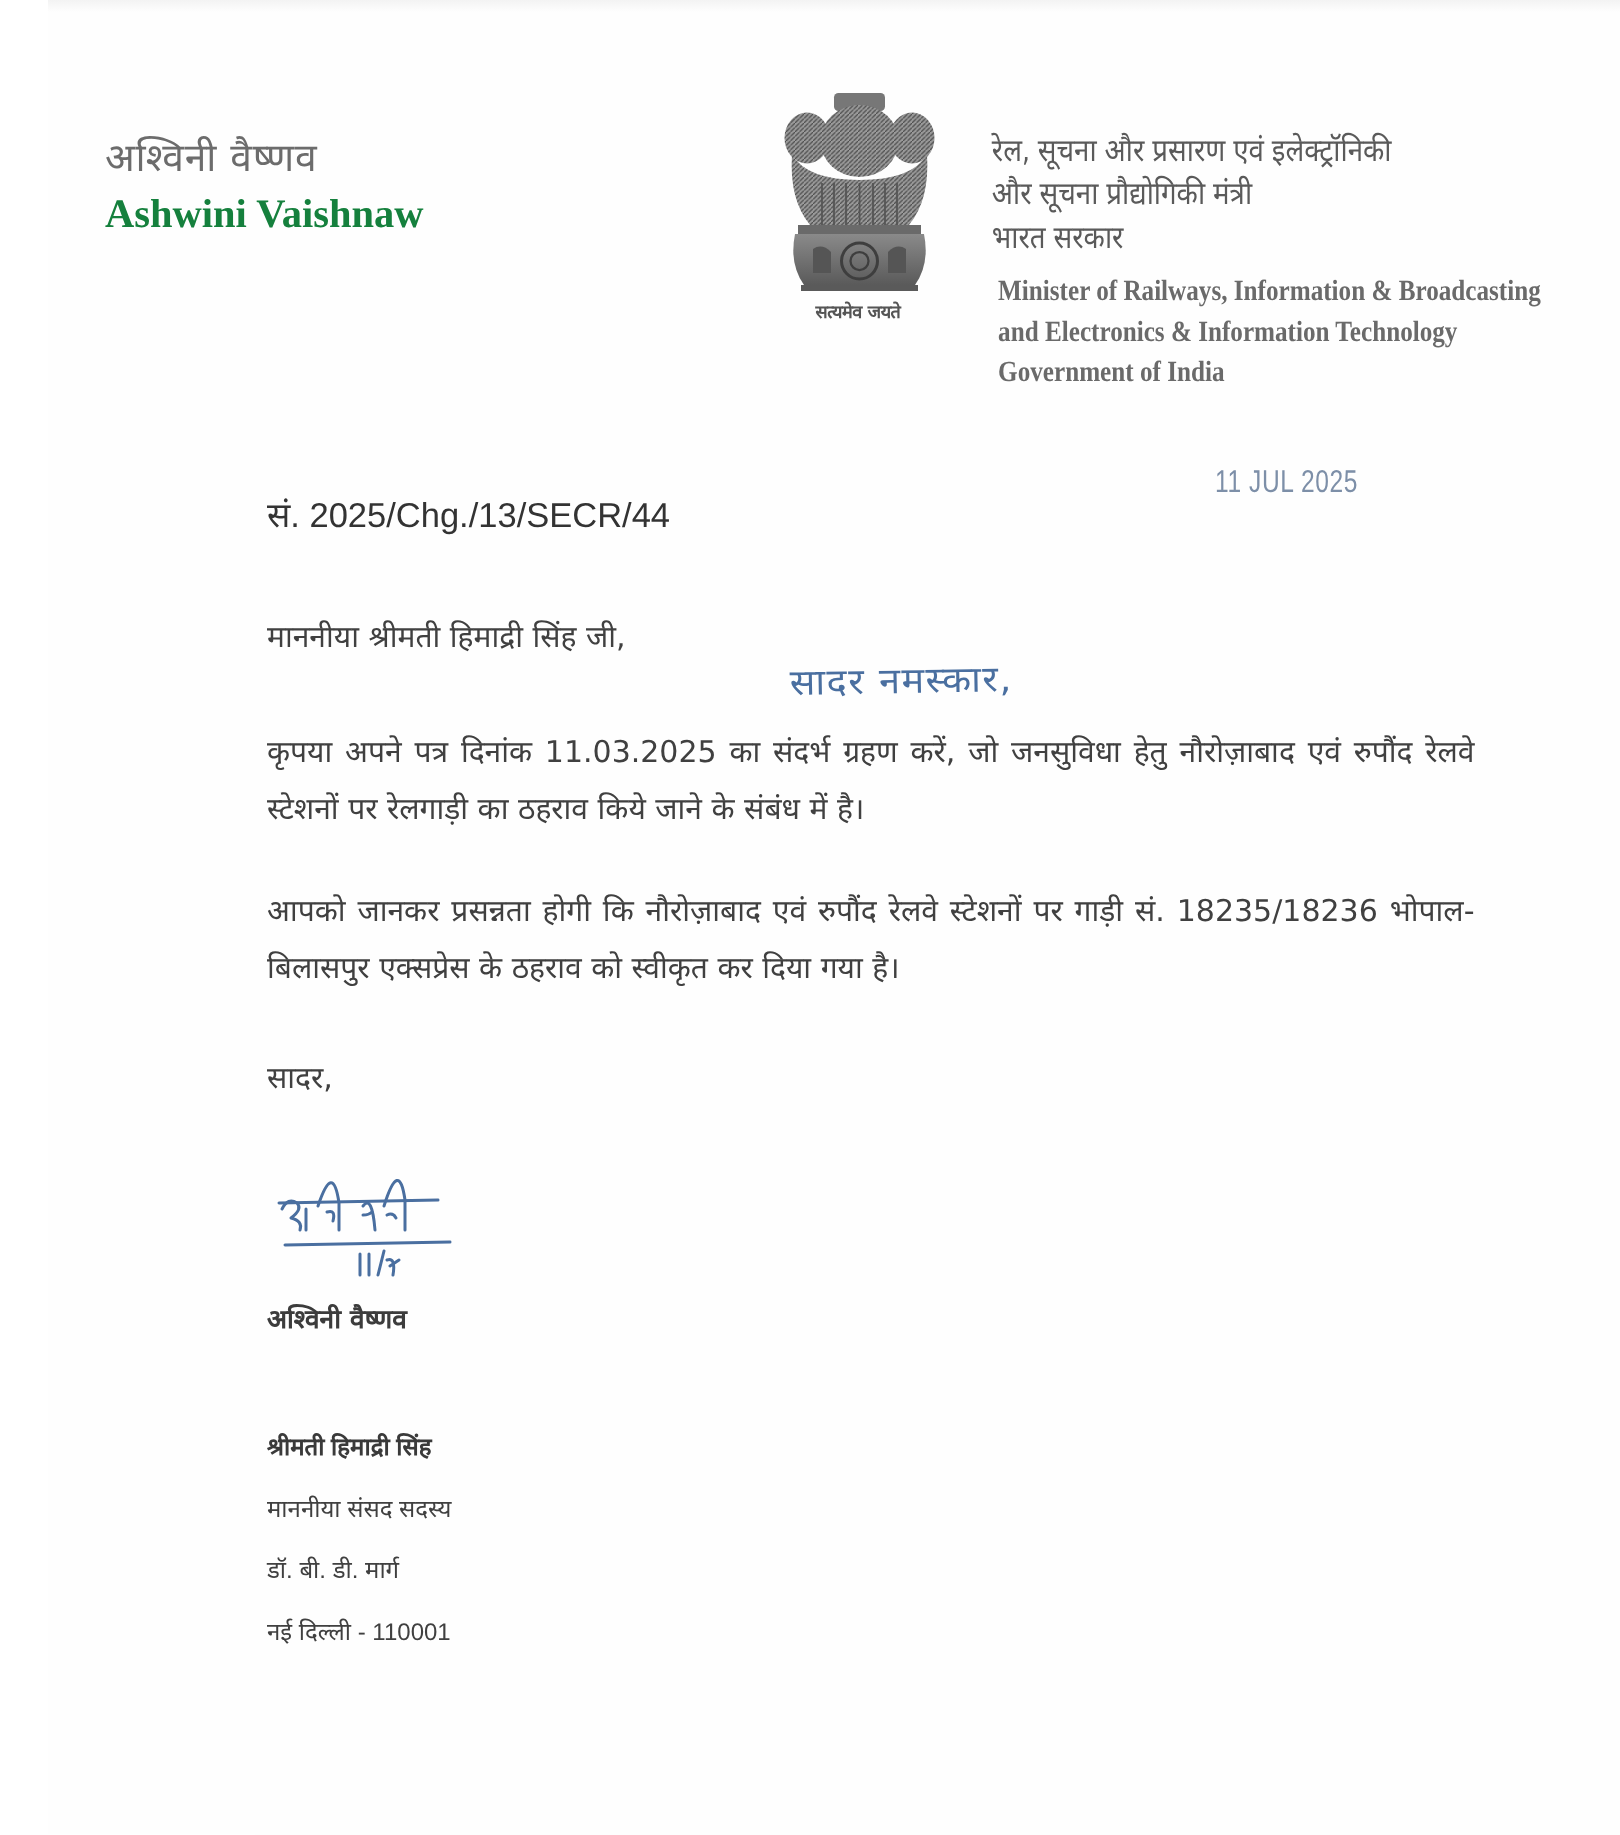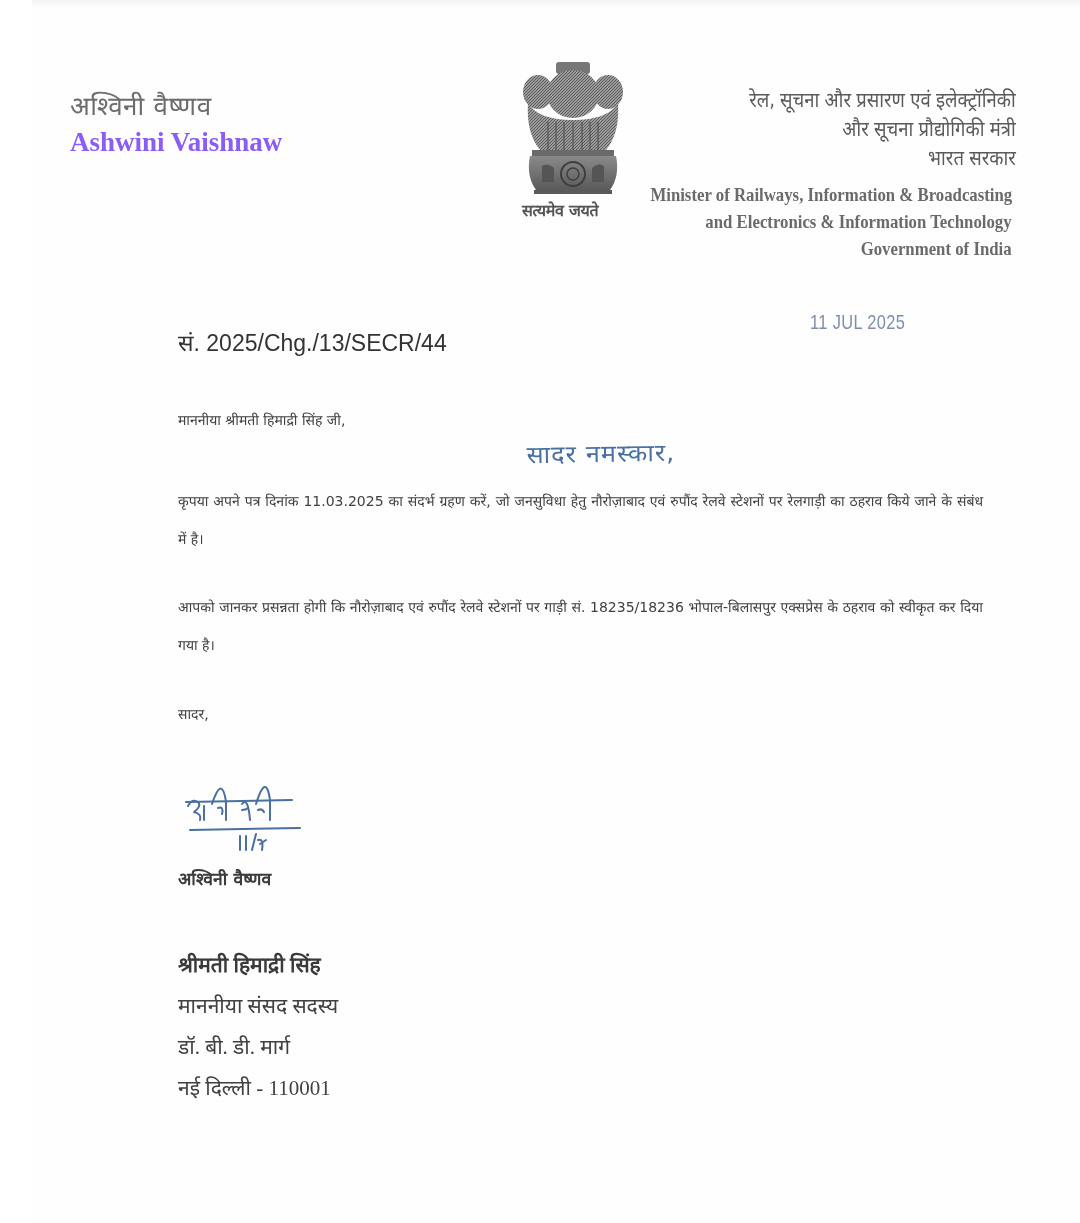--- a/index.html
+++ b/index.html
@@ -4,54 +4,54 @@
   <style>
     * { margin: 0; padding: 0; box-sizing: border-box; }
     html, body { width: 1080px; height: 1223px; background: #ffffff; overflow: hidden; }
     body { position: relative; font-family: "DejaVu Sans", sans-serif; color: #3a3a3a; }
 
     .page { position: absolute; left: 0; top: 0; width: 1076px; height: 1223px; background: #fefefe; margin-left: 32px; }
 
     
     .lh-left { position: absolute; left: 38px; top: 88px; }
     .lh-name-hi { font-family: "DejaVu Serif", serif; font-size: 26px; color: #6c6c6c; line-height: 36px; letter-spacing: 0.5px; }
-    .lh-name-en { font-family: "Liberation Serif", serif; font-weight: bold; font-size: 27px; color: #8b5cf6; line-height: 32px; margin-top: 2px; }
+    .lh-name-en { font-family: "Liberation Serif", serif; font-weight: bold; font-size: 27px; color: #15803d; line-height: 32px; margin-top: 2px; }
 
     
     .emblem { position: absolute; left: 486px; top: 58px; width: 110px; height: 160px; }
-    .emblem-motto { position: absolute; left: 490px; top: 199px; width: 100px; font-family: "DejaVu Sans", sans-serif; font-size: 16px; font-weight: bold; color: #555; letter-spacing: -0.3px; }
+    .emblem-motto { position: absolute; left: 490px; top: 199px; width: 100px; text-align: center; font-family: "DejaVu Sans", sans-serif; font-size: 12px; font-weight: bold; color: #555; letter-spacing: -0.3px; }
 
     
-    .lh-right { position: absolute; left: 589px; top: 86px; width: 420px; text-align: right; }
+    .lh-right { position: absolute; left: 604px; top: 86px; width: 420px; text-align: left; }
     .lh-hi-line { font-family: "DejaVu Sans Condensed", "DejaVu Sans", sans-serif; font-size: 21px; line-height: 29px; color: #5a5a5a; transform: scaleX(0.88); transform-origin: center; white-space: nowrap; }
     .lh-en { margin-top: 8px; }
     .lh-en-line { font-family: "Liberation Serif", serif; font-weight: bold; font-size: 19.5px; line-height: 27px; color: #6a6a6a; transform: scaleX(0.86); transform-origin: center; white-space: nowrap; }
 
     
     .ref { position: absolute; left: 146px; top: 326px; font-family: "Liberation Sans", sans-serif; font-size: 23px; color: #333; }
     .date-stamp { position: absolute; left: 778px; top: 310px; font-family: "Liberation Sans", sans-serif; font-size: 21px; color: #7d8fa8; letter-spacing: 0.5px; transform: scaleX(0.78); transform-origin: left; white-space: nowrap; font-weight: normal; }
 
     
-    .body-text { font-family: "DejaVu Sans", sans-serif; font-size: 14px; color: #404040; }
+    .body-text { font-family: "DejaVu Sans", sans-serif; font-size: 20px; color: #404040; }
     .salutation { position: absolute; left: 146px; top: 410px; }
     .handwritten-greeting { position: absolute; left: 498px; top: 436px; font-family: "DejaVu Sans", sans-serif; font-size: 24px; color: #4a6fa0; transform: rotate(-1deg) scaleX(1.05); letter-spacing: 1px; }
 
     .para { position: absolute; left: 146px; width: 805px; line-height: 38px; text-align: justify; text-align-last: left; }
     .para1 { top: 482px; }
     .para2 { top: 588px; }
 
     .closing { position: absolute; left: 146px; top: 704px; }
 
     
     .signature { position: absolute; left: 150px; top: 770px; width: 125px; height: 90px; }
     .sign-name { position: absolute; left: 146px; top: 866px; font-family: "DejaVu Sans", sans-serif; font-weight: bold; font-size: 17.5px; color: #3c3c3c; }
 
     
     .address { position: absolute; left: 146px; top: 945px; }
-    .addr-line { font-family: Liberation Serif, serif; font-size: 21px; color: #404040; line-height: 41px; }
+    .addr-line { font-family: Liberation Sans, sans-serif; font-size: 16px; color: #404040; line-height: 41px; }
     .addr-line.bold { font-weight: bold; color: #3a3a3a; }
 
     .top-edge { position: absolute; left: 0; top: 0; width: 1080px; height: 8px; background: linear-gradient(#f3f3f3, #fefefe); }
   </style>
 </head>
 <body>
 
 <div class="page">
   <div class="top-edge"></div>
 

